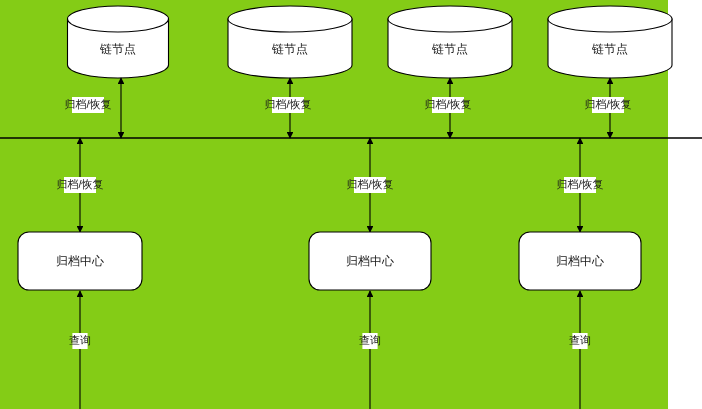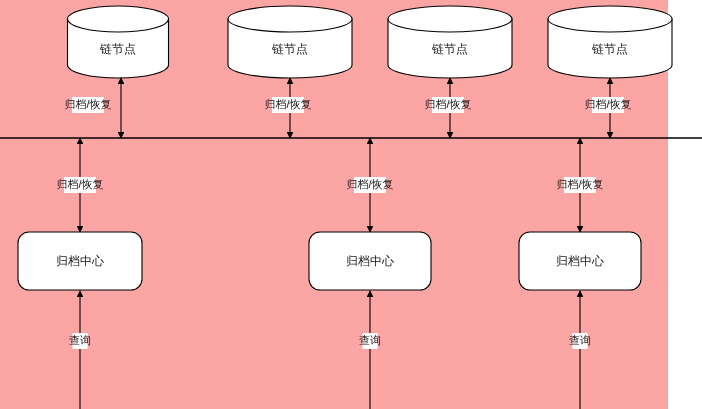--- a/index.html
+++ b/index.html
@@ -10,21 +10,21 @@
   body {
     width: 702px;
     height: 409px;
     font-family: "Liberation Sans", "DejaVu Sans", sans-serif;
     overflow: hidden;
   }
   #diagram-root {
     position: relative;
     width: 668px;
     height: 409px;
-    background: #fca5a5;
+    background: #84cc16;
   }
   #diagram-svg {
     position: absolute;
     top: 0;
     left: 0;
     width: 702px;
     height: 409px;
     display: block;
   }
   .shape-stroke {

